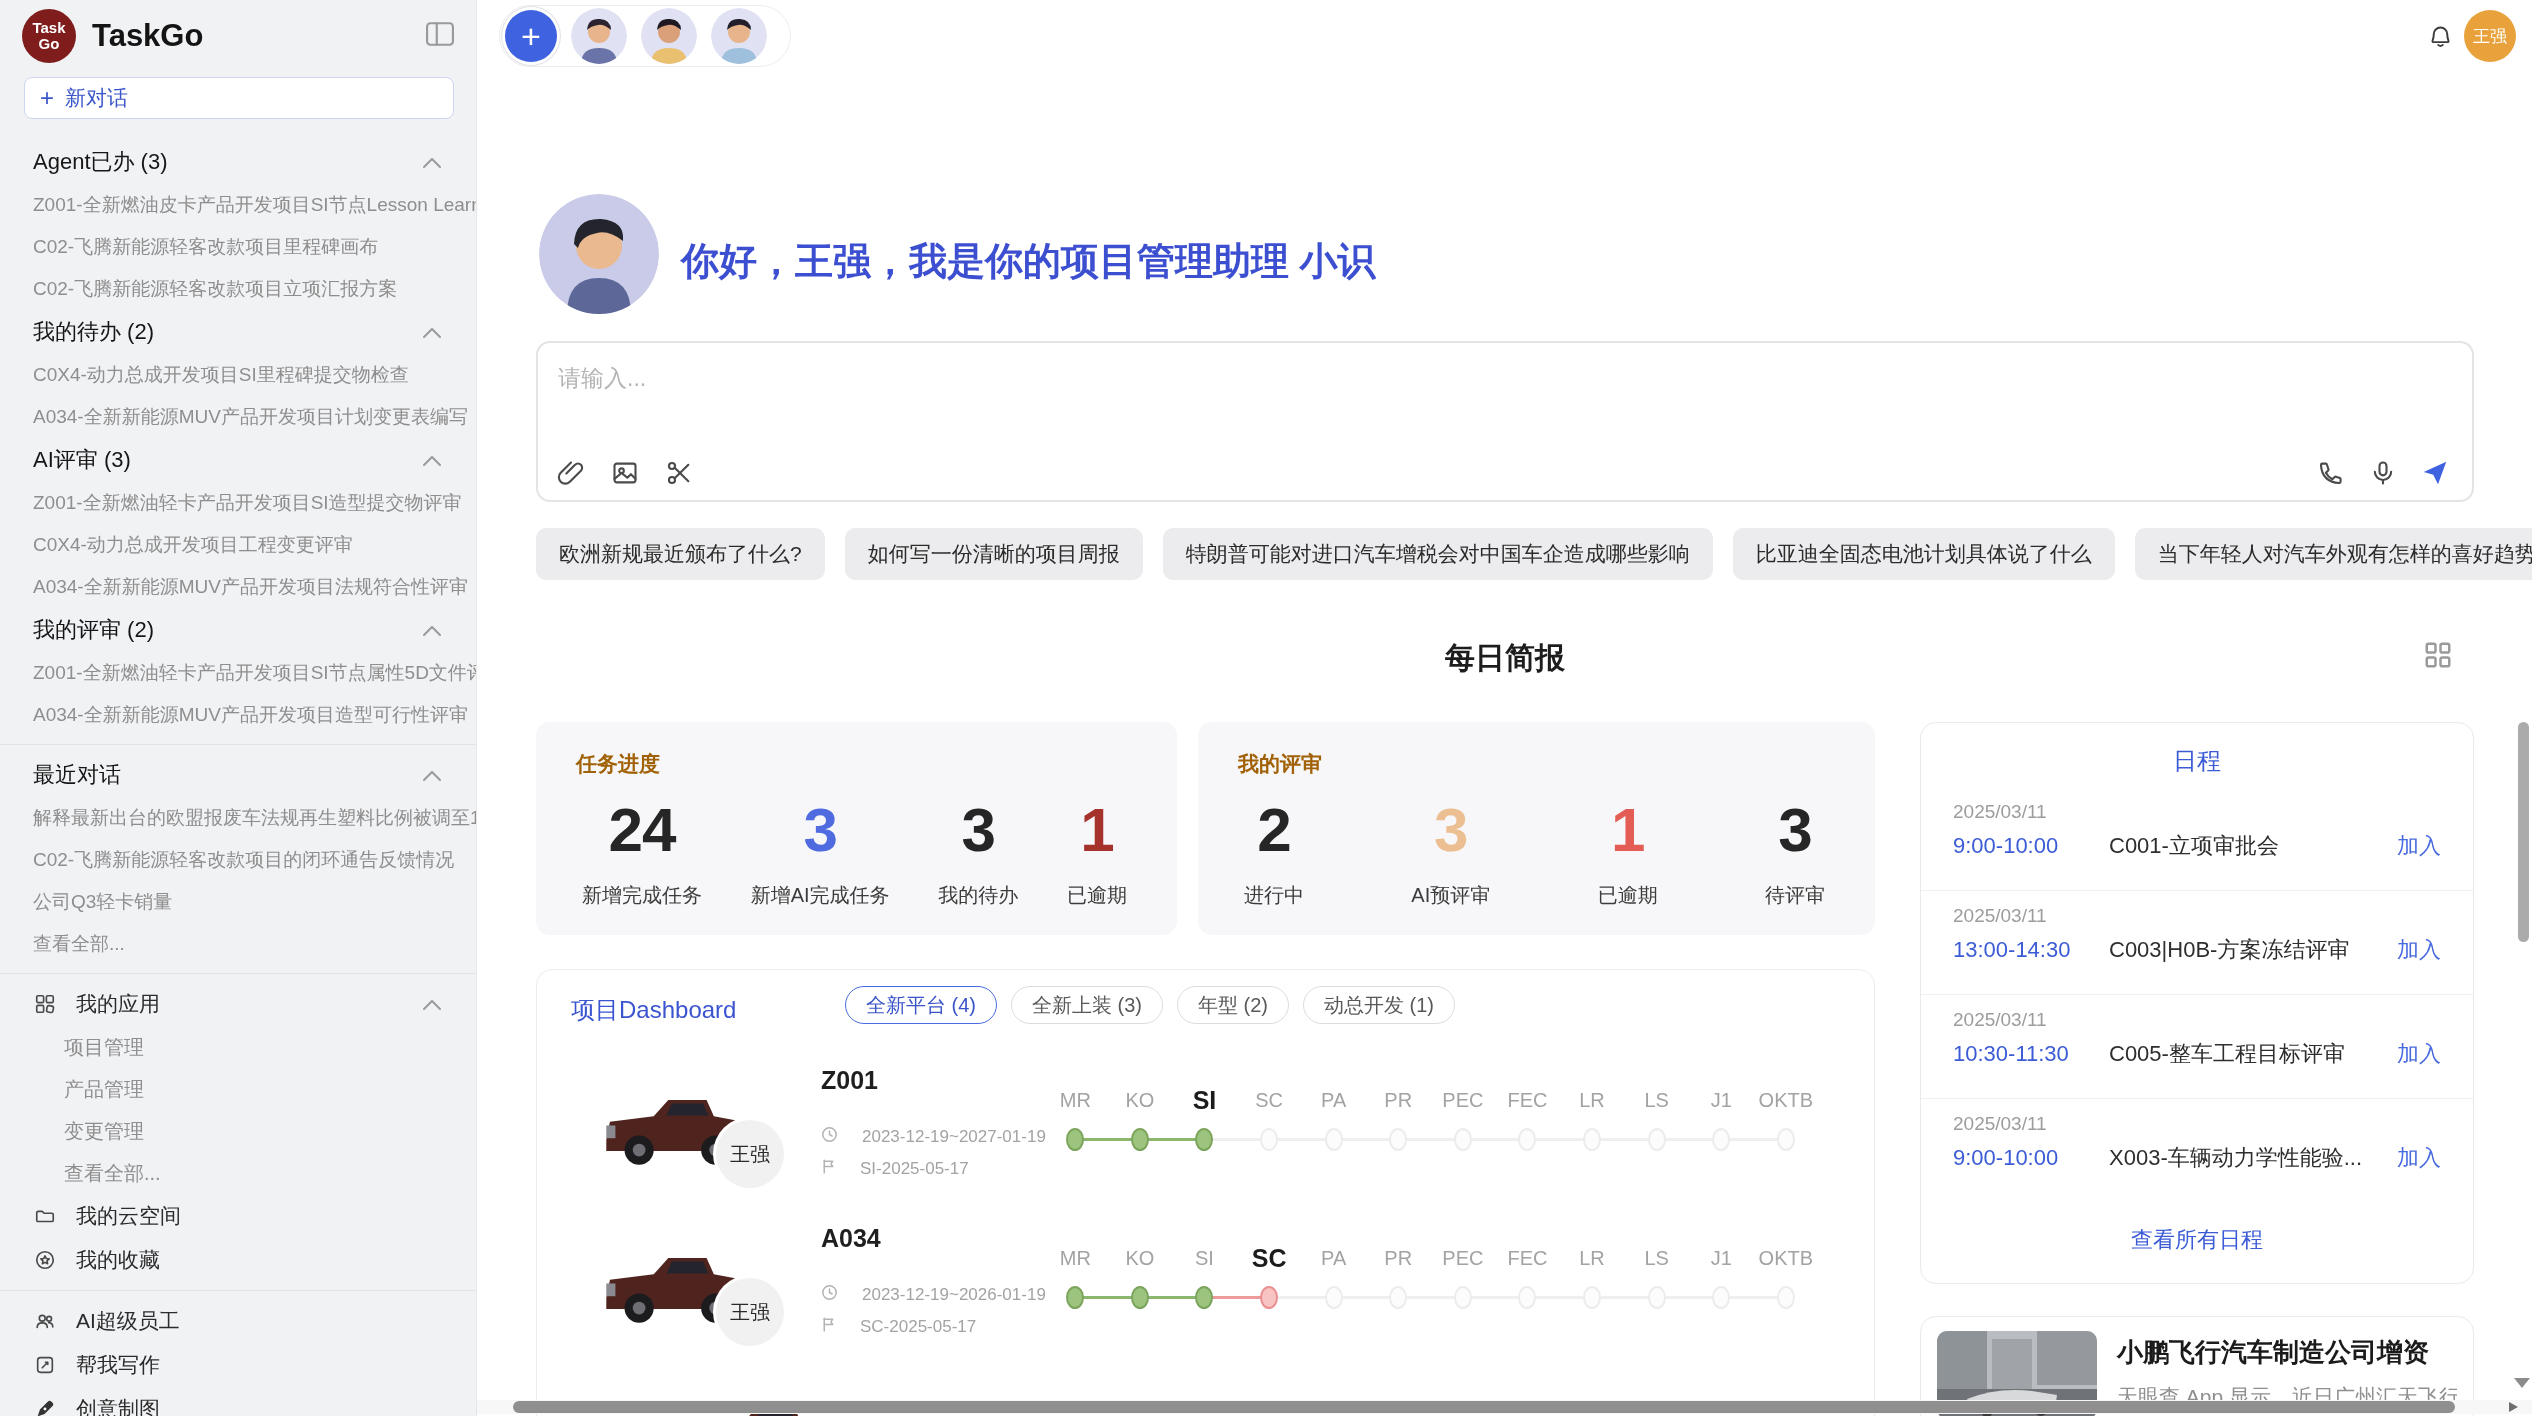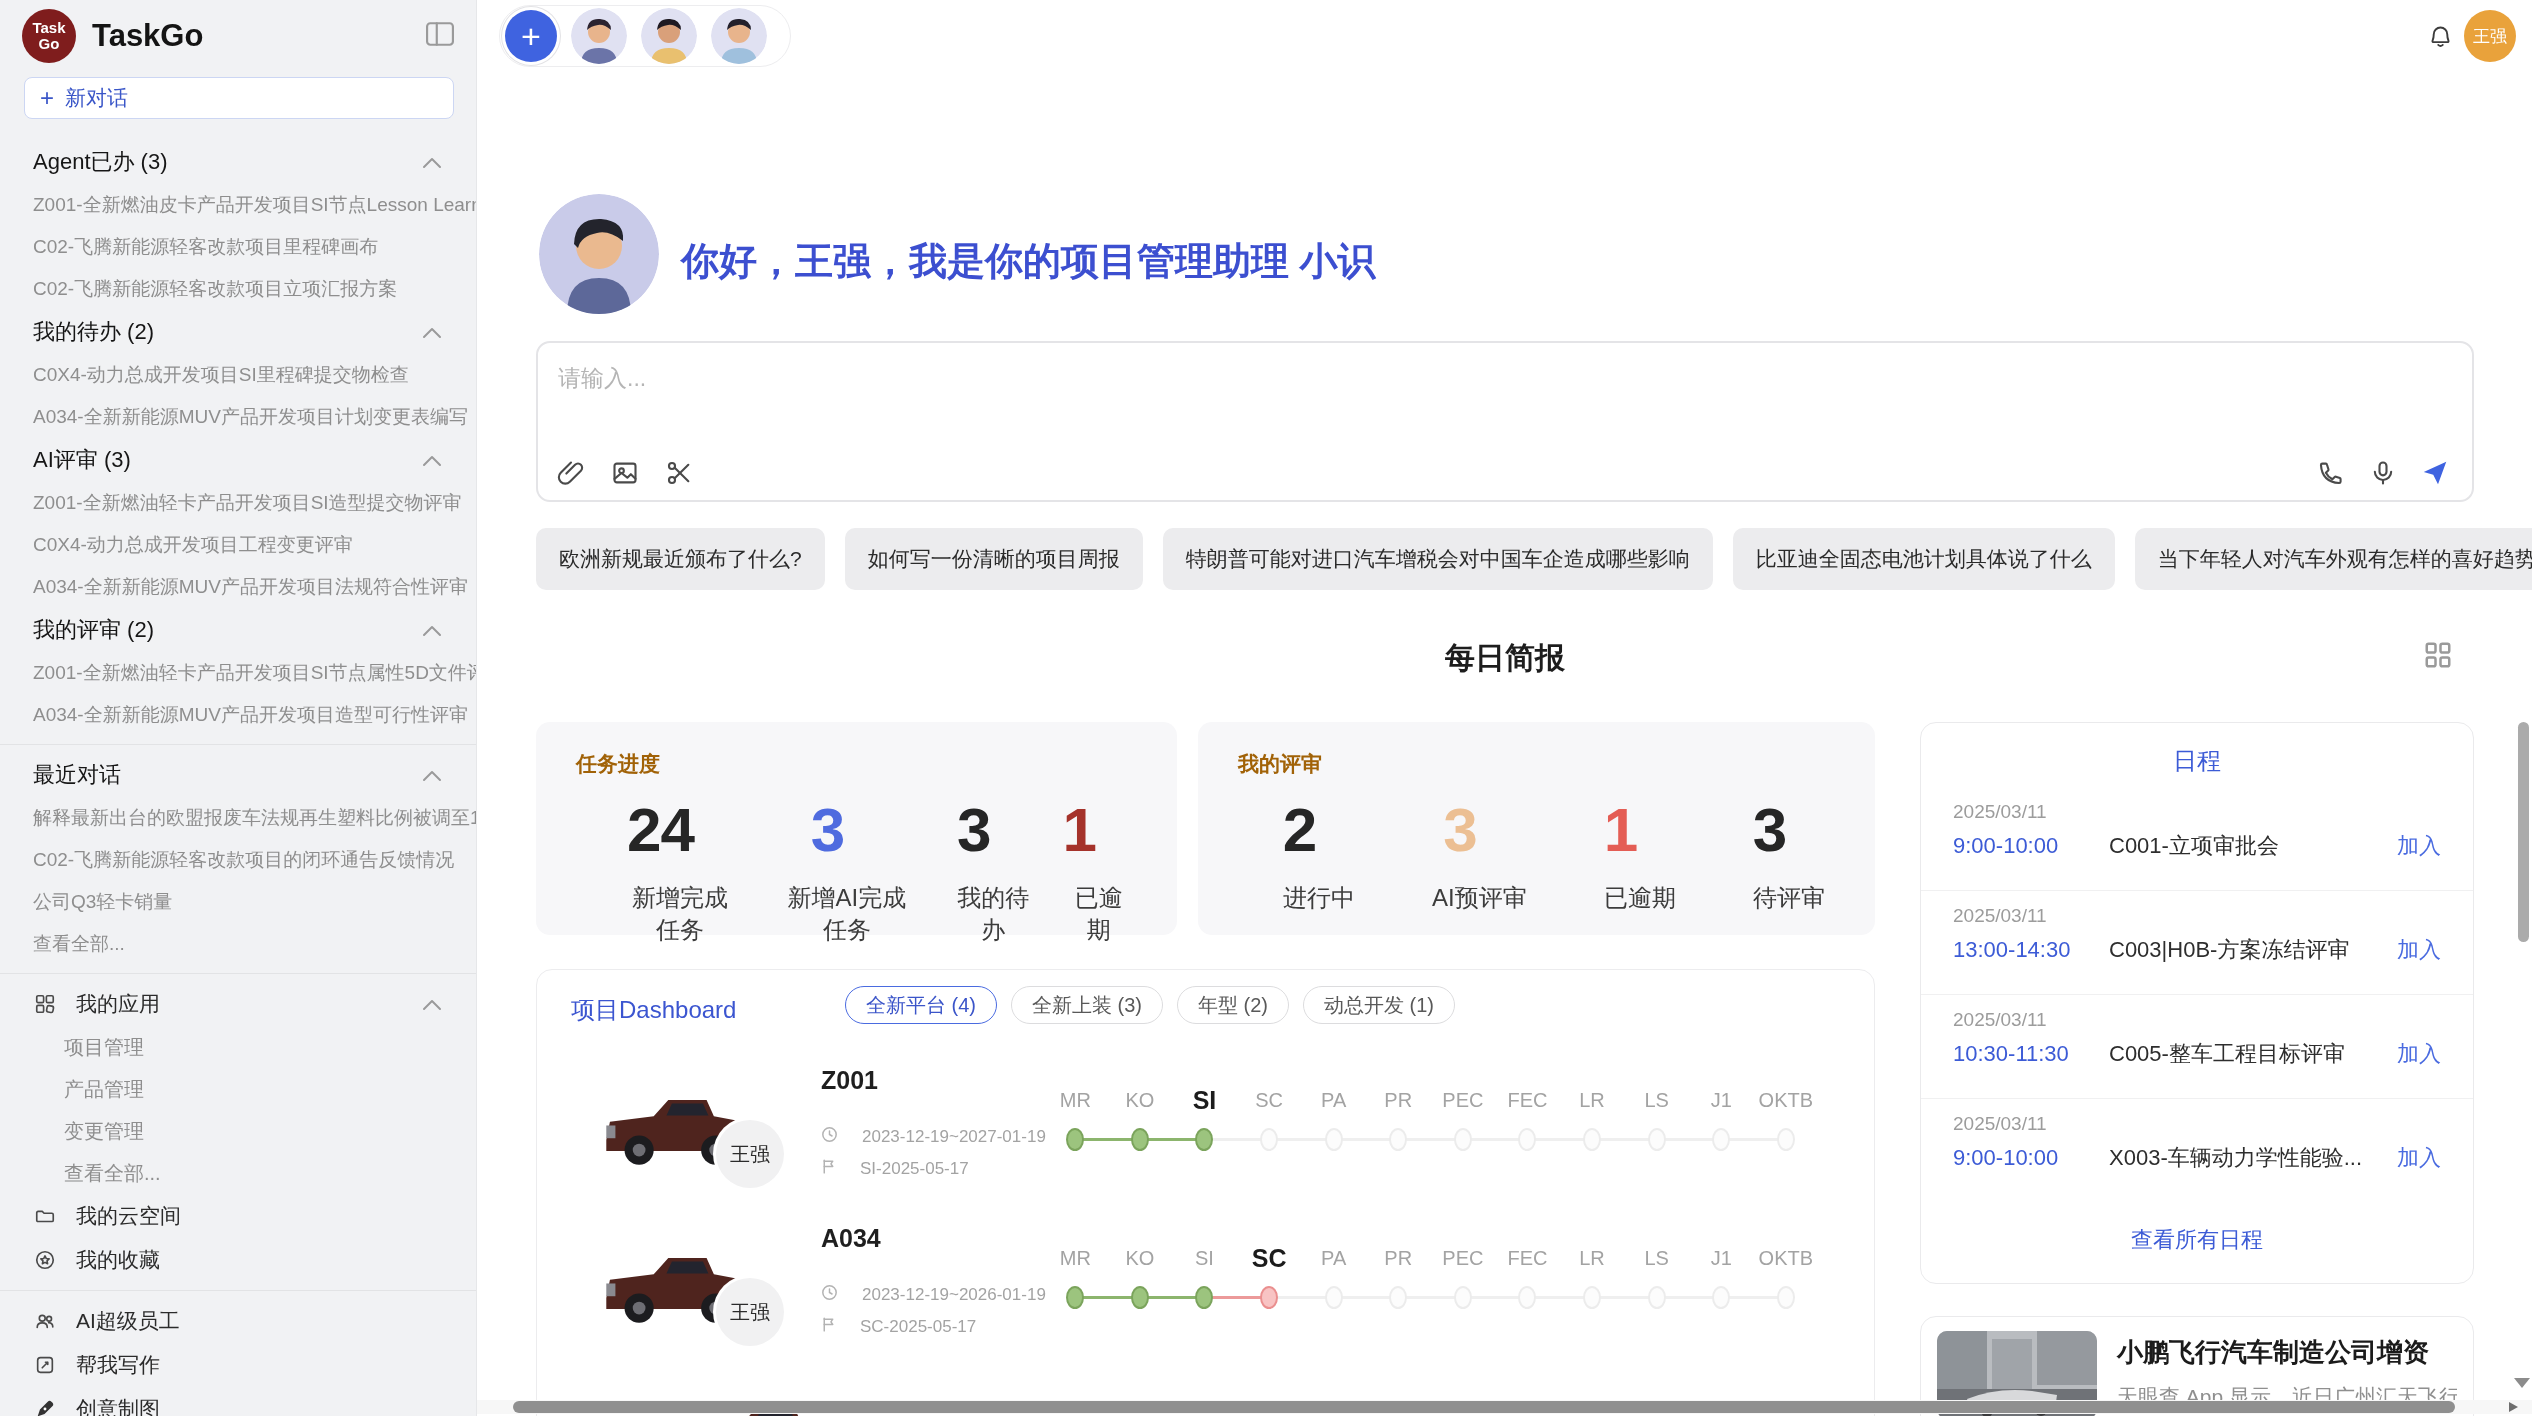--- a/index.html
+++ b/index.html
@@ -50,35 +50,35 @@
   .input-card { position:absolute; left:59px; top:269px; width:1938px; height:161px; background:#fff;
     border:2px solid #e4e4e7; border-radius:14px; }
   .input-card input { position:absolute; left:20px; top:22px; width:1700px; border:none; outline:none;
     font-size:23px; color:#444; font-family:inherit; }
   .input-card input::placeholder { color:#b5b5b5; }
   .ig-left { position:absolute; left:18px; bottom:12px; display:flex; gap:24px; }
   .ig-right { position:absolute; right:22px; bottom:12px; display:flex; gap:22px; align-items:center; }
   .tool-ic { width:30px; height:30px; display:flex; align-items:center; justify-content:center; cursor:pointer; }
 
   .chips { position:absolute; left:59px; top:456px; width:1938px; display:flex; gap:20px; justify-content:space-between; }
-  .chip { height:62px; background:#ececee; border-radius:10px; display:flex; align-items:center;
+  .chip { height:52px; background:#ececee; border-radius:10px; display:flex; align-items:center;
     padding:0 23px; font-size:21px; color:#2b2b2b; white-space:nowrap; cursor:pointer; }
 
   .briefing-title { position:absolute; left:59px; top:566px; width:1938px; text-align:center;
     font-size:30px; font-weight:700; color:#1d1d1d; }
   .briefing-grid-ic { position:absolute; left:1946px; top:568px; cursor:pointer; }
 
   .stats-row { position:absolute; left:59px; top:650px; display:flex; gap:21px; }
   .stat-card { background:#f7f7f9; border-radius:14px; height:213px; padding:28px 44px 0 40px; }
   .stat-card.c1 { width:641px; } .stat-card.c2 { width:677px; }
   .stat-title { font-size:21px; color:#a16207;font-weight:bold; }
   .stat-cols { display:flex; justify-content:space-between; margin-top:18px; padding:0 6px; }
   .stat-col { text-align:center; }
   .stat-val { font-size:62px; font-weight:600; letter-spacing:-1px; line-height:1.1; }
-  .stat-lab { font-size:24px; color:#3c3c3c; margin-top:18px;margin-left:39px; }
+  .stat-lab { font-size:20px; color:#3c3c3c; margin-top:18px; }
 
   
   .dash-card { position:absolute; left:59px; top:897px; width:1339px; height:560px; background:#fff;
     border:1px solid #ececee; border-radius:16px; overflow:hidden; }
   .dash-title { position:absolute; left:34px; top:24px; font-size:24px; color:#3b55d0; }
   .dash-tabs { position:absolute; left:308px; top:16px; display:flex; gap:14px; }
   .tab { height:38px; border:1px solid #dcdcde; border-radius:19px; background:#fff; display:flex;
     align-items:center; padding:0 20px; font-size:20px; color:#595959; cursor:pointer; white-space:nowrap; }
   .tab.active { border-color:#4a6be0; color:#3b55c9; }
   .rows { position:absolute; left:0; top:86px; right:0; }

